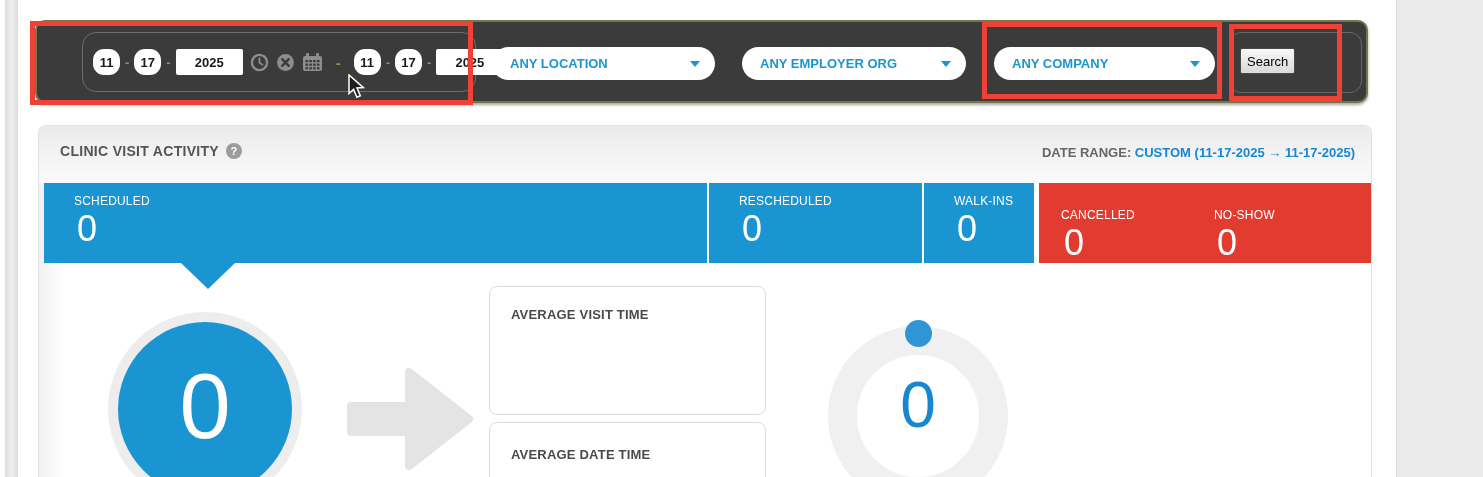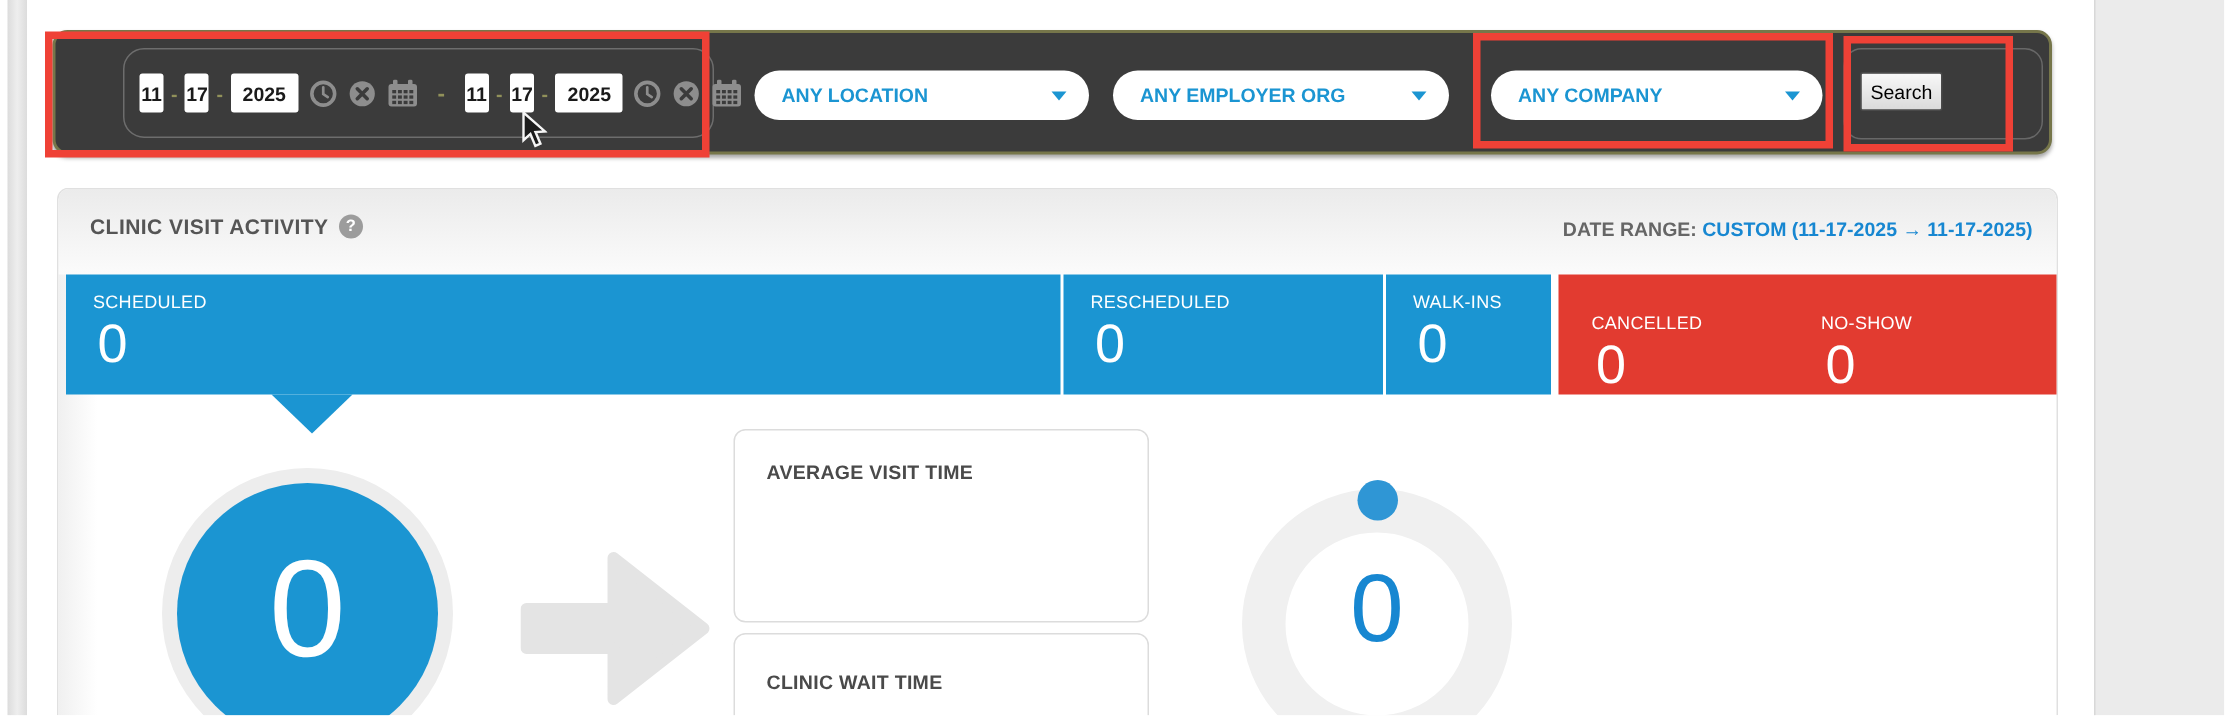--- a/index.html
+++ b/index.html
@@ -35,36 +35,36 @@
     position:absolute; left:45px; top:10px; width:394px; height:60px;
     border:1px solid #6d6d6d; border-radius:14px;
     display:flex; align-items:center; padding:0 10px; gap:5px;
   }
   .date-input {
     border:none; border-radius:2px; background:#ffffff;
     height:26px; text-align:center;
     font-family:inherit; font-size:13px; font-weight:bold; color:#1a1a1a;
     outline:none;
   }
-  .date-input.mmdd { width:16px; }
-  .date-input.yyyy { width:45px; }
+  .date-input.mmdd { width:27px;border-radius:11px; }
+  .date-input.yyyy { width:67px; }
   .dash { color:#91915a; font-weight:bold; font-size:13px; }
   .range-dash { color:#91915a; font-weight:bold; font-size:15px; margin:0 8px; }
   .icon-btn { display:inline-flex; align-items:center; cursor:pointer; margin-left:2px; }
 
   
   .pill {
     position:absolute; top:25px; height:33px;
     background:#ffffff; border-radius:17px;
     display:flex; align-items:center; justify-content:space-between;
     padding:0 15px 0 18px;
     font-size:13px; font-weight:bold; color:#1b95d2;
     cursor:pointer;
   }
-  .pill-location { left:466px; width:223px; }
+  .pill-location { left:455px; width:223px; }
   .pill-employer { left:705px; width:224px; }
   .pill-company  { left:957px; width:221px; }
   .caret-down {
     width:0; height:0;
     border-left:5px solid transparent; border-right:5px solid transparent;
     border-top:6px solid #1b95d2;
   }
   .search-fieldset {
     position:absolute; left:1192px; top:10px; width:133px; height:61px;
     border:1px solid #686868; border-radius:12px;
@@ -122,21 +122,21 @@
     font-size:13px; font-weight:bold;
   }
   .date-range .drl { color:#666666; }
   .date-range .drv { color:#1787d1; cursor:pointer;text-align:center; }
 
   
   .stats-row {
     position:absolute; left:5px; top:57px; height:80px;
     display:flex; align-items:stretch;
   }
-  .tile { padding:11px 0 0 18px; color:#ffffff; }
+  .tile { padding:11px 0 0 30px; color:#ffffff; }
   .tile-blue { background:#1b95d2; }
   .tile-red  { background:#e23b30; }
   .t-sched { width:663px; margin-right:2px; }
   .t-resch { width:213px; margin-right:2px; }
   .t-walk  { width:110px; margin-right:5px; }
   .t-redblock { width:364px; display:flex; padding:0;align-items:flex-end; }
   .red-half { width:153px; padding:11px 0 0 22px; }
   .tile-label { font-size:12px; letter-spacing:0.2px; }
   .tile-value { font-size:36px; font-weight:400; line-height:40px; margin:1px 0 0 3px; }
 
@@ -357,21 +357,21 @@
     <div class="big-arrow">
       <svg width="128" height="122" viewBox="0 0 128 122">
         <path d="M4 48 H62 V14 L122 61 L62 108 V74 H4 Z" fill="#e4e4e4" stroke="#e4e4e4" stroke-width="8" stroke-linejoin="round"></path>
       </svg>
     </div>
 
     <div class="avg-box avg-box1">
       <div class="avg-label">AVERAGE VISIT TIME</div>
     </div>
     <div class="avg-box avg-box2">
-      <div class="avg-label">CLINIC WAIT TIME</div>
+      <div class="avg-label">AVERAGE DATE TIME</div>
     </div>
 
     <div class="donut-ring"></div>
     <div class="donut-dot"></div>
     <div class="donut-value">0</div>
   </div>
 
 </div>
 
 </body></html>

